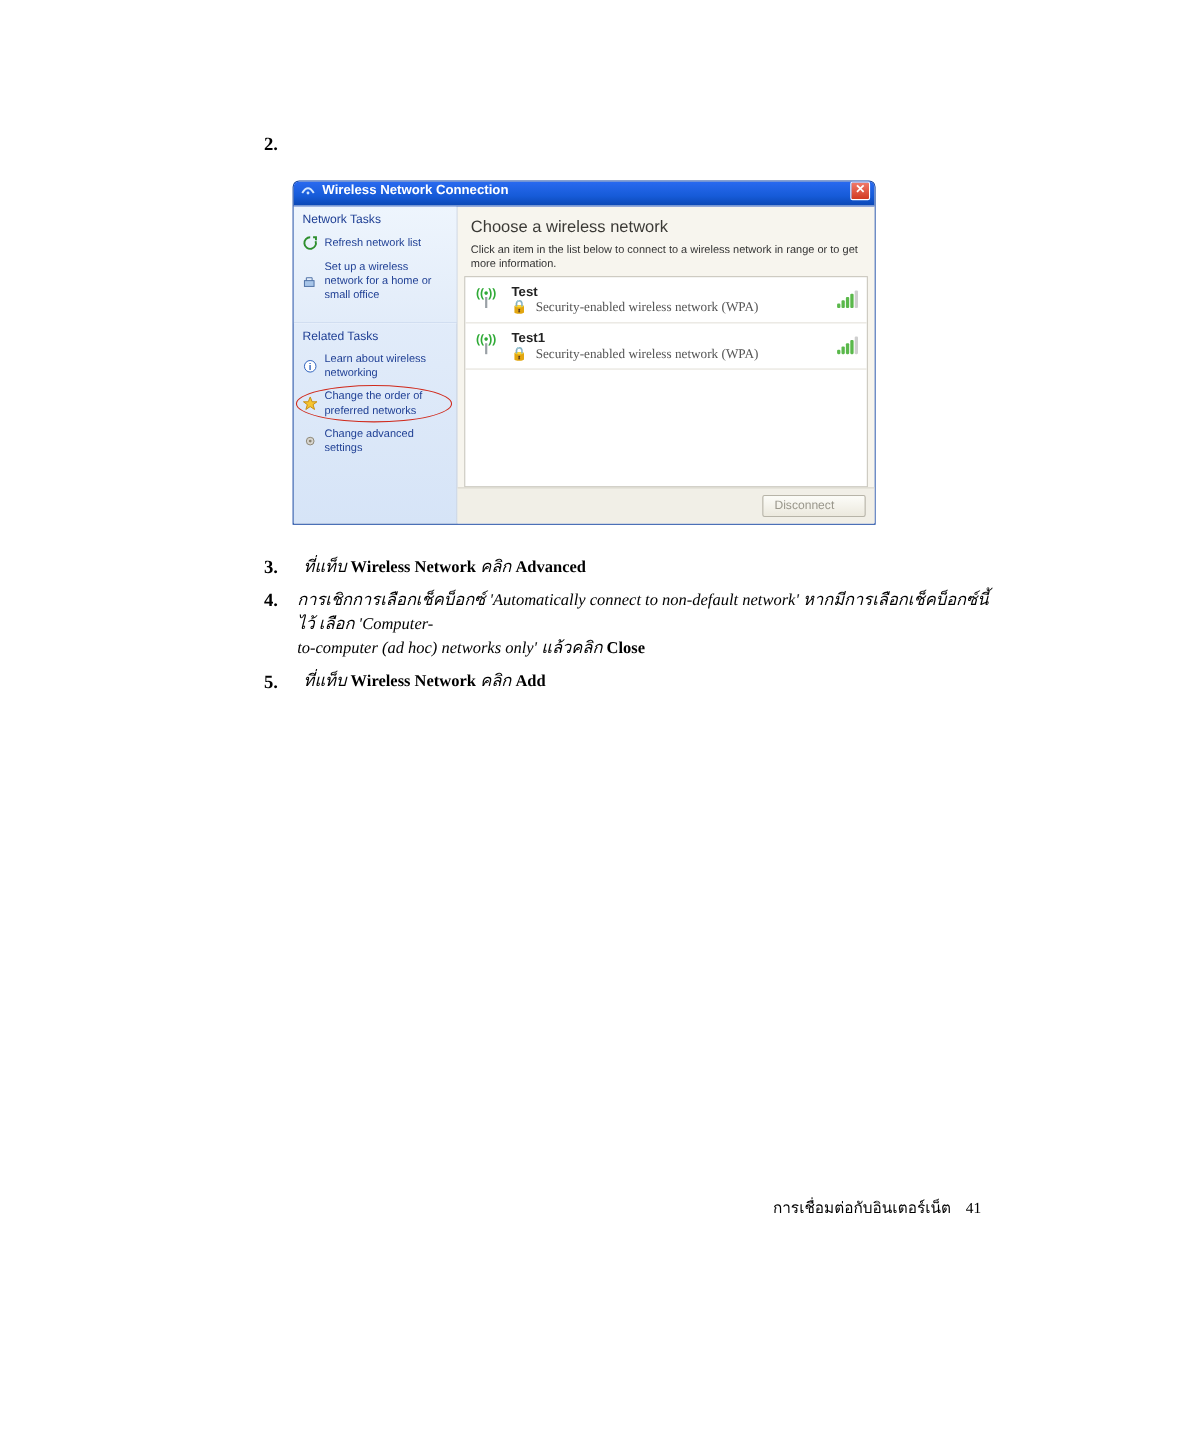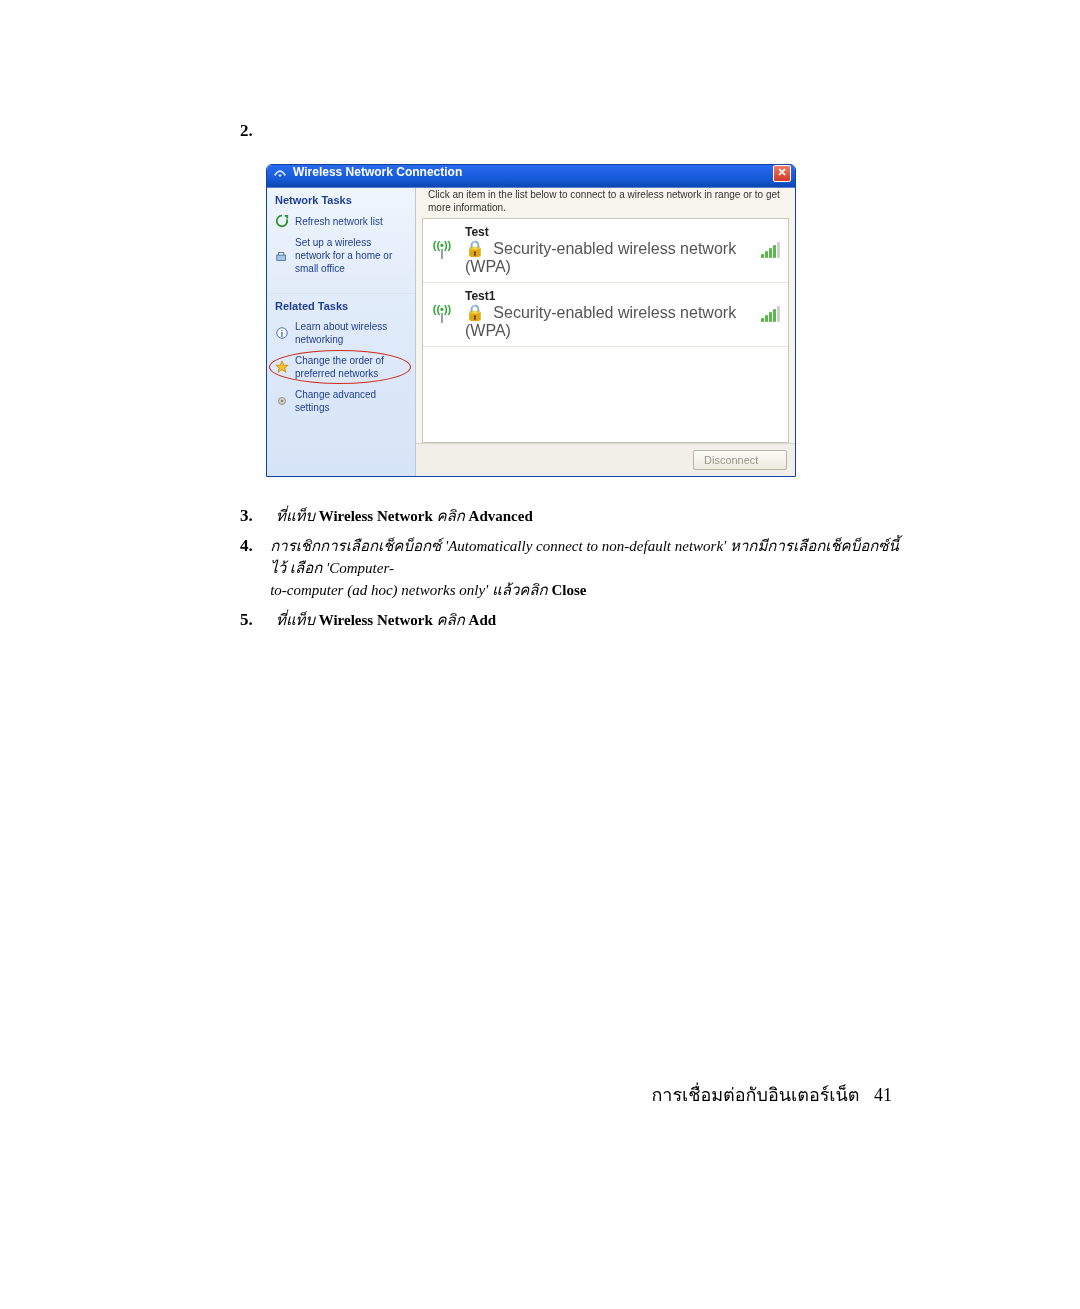--- a/index.html
+++ b/index.html
@@ -86,21 +86,21 @@
     background: linear-gradient(#e8f0fb, #d6e4f7);
     border-right: 1px solid #b9c8df;
     display: flex;
     flex-direction: column;
   }
   .task-box {
     padding: 6px 8px 10px 8px;
   }
   .task-head {
     color: #1f3f94;
-    font-weight: bold;
+    font-weight: normal;
     font-size: 11px;
     margin-bottom: 8px;
   }
   .task-item, .task-link {
     color: #1f3f94;
     font-size: 10px;
     line-height: 13px;
     margin-bottom: 8px;
     display: flex;
     gap: 6px;
@@ -164,22 +164,23 @@
     align-items: center;
     gap: 6px;
     cursor: pointer;
   }
   .net-name {
     font-weight: bold;
     font-size: 12px;
     color: #222;
   }
   .net-sub {
-    font-size: 16px;
+    font-size: 12px;
     color: #555;
+    font-family: Liberation Serif, serif;
   }
   .net-sub .lock {
     color: #cfa312;
     margin-right: 4px;
   }
   .sig-bars {
     display: flex;
     align-items: flex-end;
     gap: 1px;
     height: 14px;
@@ -216,21 +217,21 @@
     cursor: default;
   }
 
   .footer {
     position: absolute;
     bottom: 200px;
     left: 0;
     width: 1080px;
     text-align: right;
     padding-right: 188px;
-    font-size: 18px;
+    font-size: 14px;
     box-sizing: border-box;
     padding-left: 40px;
   }
   .footer .pn { margin-left: 10px; }
 
   
   .svg-ico { width:14px; height:14px; }
 </style>
 </head>
 <body>
@@ -303,20 +304,21 @@
                     <circle cx="8" cy="8" r="4" fill="#d7d5cf" stroke="#8a8474"></circle>
                     <circle cx="8" cy="8" r="1.5" fill="#8a8474"></circle>
                   </svg>
               </span>
               <span>Change advanced settings</span>
             </div>
           </div>
         </div>
 
         <div class="xp-right">
+          <div class="choose-head">Choose a wireless network</div>
           <div class="choose-sub">Click an item in the list below to connect to a wireless network in range or to get more information.</div>
           <div class="net-list" id="net-list">
               <div class="net-item">
                 <span><svg width="22" height="26" viewBox="0 0 22 26">
                     <text x="11" y="12" text-anchor="middle" font-size="11" fill="#2faa36" font-weight="bold">((•))</text>
                     <rect x="10" y="12" width="2" height="10" fill="#9aa0a6"></rect>
                   </svg></span>
                 <div>
                   <div class="net-name">Test</div>
                   <div class="net-sub"><span class="lock">🔒</span> Security-enabled wireless network (WPA)</div>

